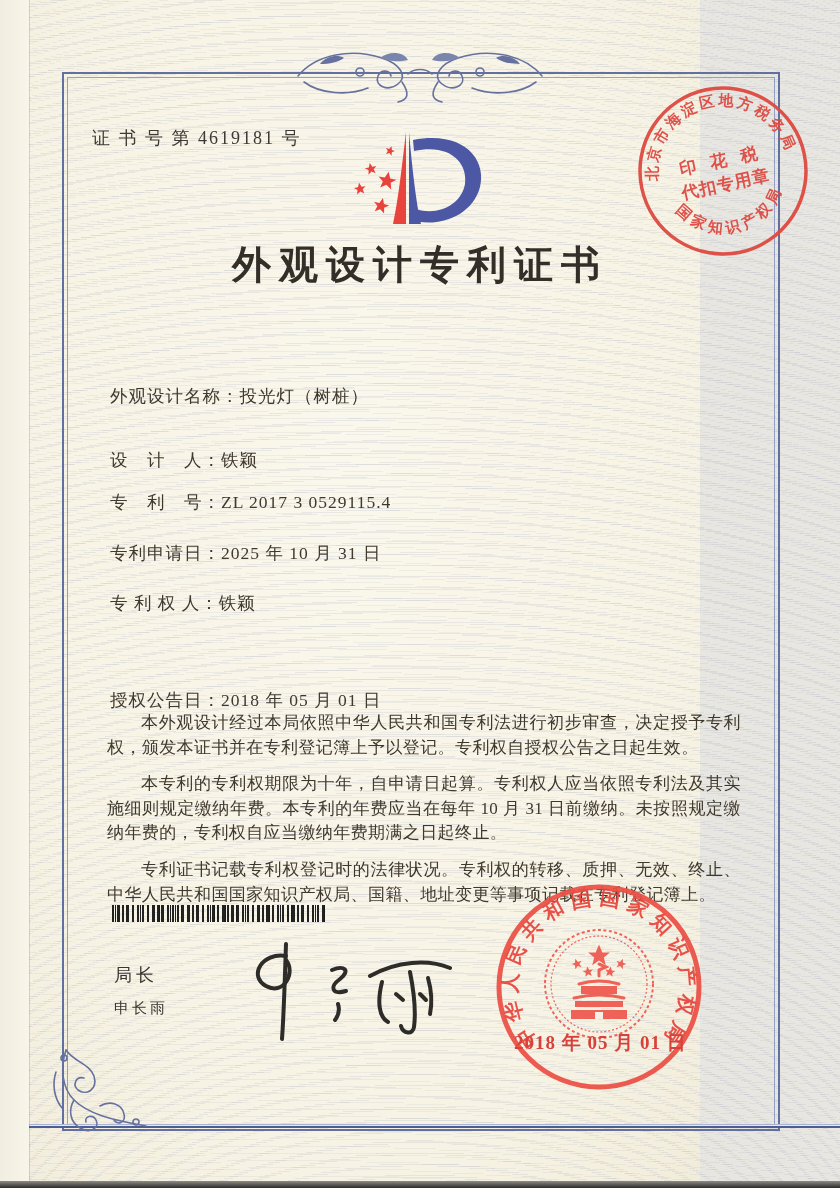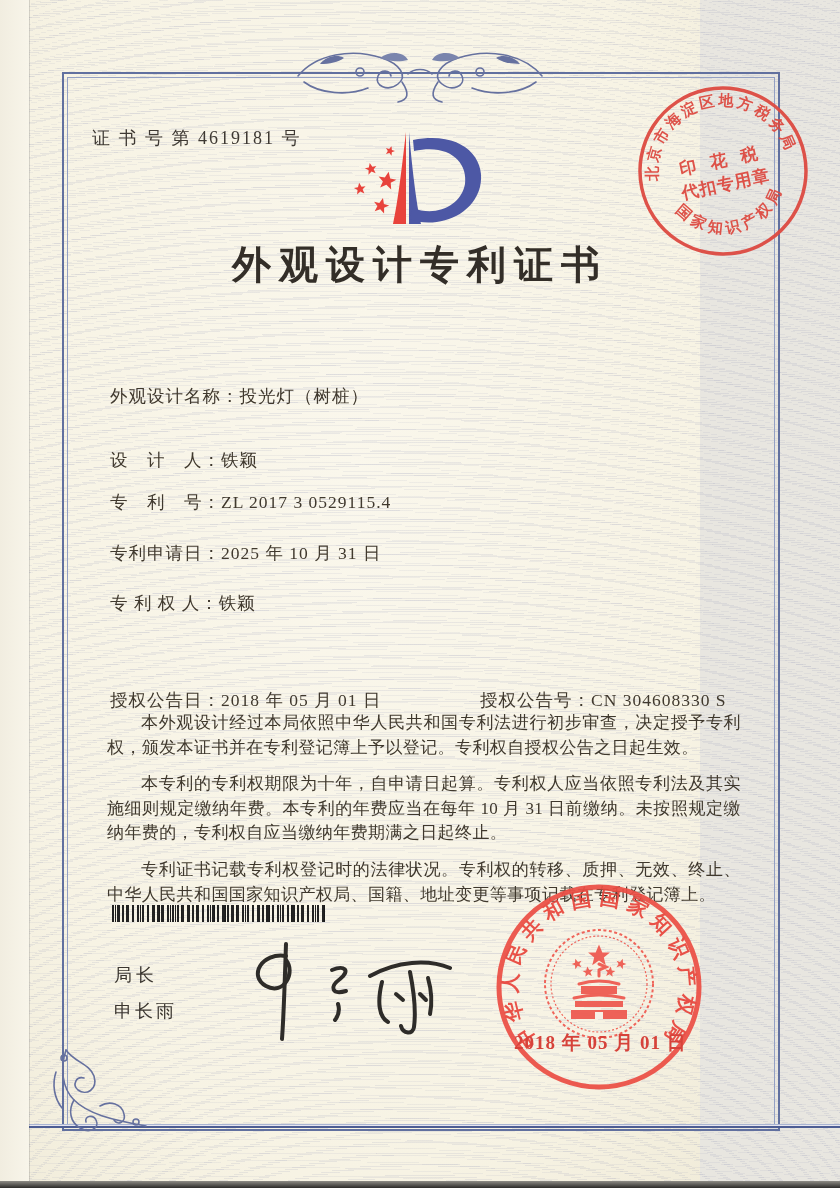--- a/index.html
+++ b/index.html
@@ -52,21 +52,21 @@
     text-align:justify;color:#3f382d;letter-spacing:0.4px;}
 
   .barcode{position:absolute;left:112px;top:905px;width:213px;height:17px;
     background-image:
       repeating-linear-gradient(90deg,#222 0 2px,transparent 2px 5px),
       repeating-linear-gradient(90deg,#222 0 1px,transparent 1px 7px),
       repeating-linear-gradient(90deg,transparent 0 3px,#1a1a1a 3px 4px,transparent 4px 11px);
   }
 
   .sig-title{position:absolute;left:114px;top:963px;font-size:18px;letter-spacing:4px;color:#3a352f;}
-  .sig-name{position:absolute;left:114px;top:999px;font-size:18px;letter-spacing:3px;color:#3a352f;}
+  .sig-name{position:absolute;left:114px;top:999px;font-size:15px;letter-spacing:3px;color:#3a352f;}
   .sig-script{position:absolute;left:232px;top:942px;}
 
   .office-seal{position:absolute;left:484px;top:872px;opacity:.93;}
   .seal-date{position:absolute;left:514px;top:1030px;font-size:19px;letter-spacing:1px;
     color:#d6423a;font-weight:bold;white-space:nowrap;}
 
   .page-footer{position:absolute;left:0;top:1089px;width:840px;text-align:center;
     font-size:15px;letter-spacing:2px;color:#45403a;}
 </style>
 </head>
@@ -160,23 +160,20 @@
     <span class="flabel">专　利　号：</span><span class="fvalue">ZL 2017 3 0529115.4</span>
   </div>
   <div class="field" style="left:110px;top:513px;">
     <span class="flabel">专利申请日：</span><span class="fvalue">2025 年 10 月 31 日</span>
   </div>
   <div class="field" style="left:110px;top:563px;">
     <span class="flabel">专 利 权 人：</span><span class="fvalue">铁颖</span>
   </div>
   <div class="field" style="left:110px;top:660px;">
     <span class="flabel">授权公告日：</span><span class="fvalue">2018 年 05 月 01 日</span>
-  </div>
-  <div class="field" style="left:480px;top:660px;">
-    <span class="flabel">授权公告号：</span><span class="fvalue">CN 304608330 S</span>
   </div>
 
   <div class="paragraphs">
     <p>本外观设计经过本局依照中华人民共和国专利法进行初步审查，决定授予专利权，颁发本证书并在专利登记簿上予以登记。专利权自授权公告之日起生效。</p>
     <p>本专利的专利权期限为十年，自申请日起算。专利权人应当依照专利法及其实施细则规定缴纳年费。本专利的年费应当在每年 10 月 31 日前缴纳。未按照规定缴纳年费的，专利权自应当缴纳年费期满之日起终止。</p>
     <p>专利证书记载专利权登记时的法律状况。专利权的转移、质押、无效、终止、中华人民共和国国家知识产权局、国籍、地址变更等事项记载在专利登记簿上。</p>
   </div>
 
   <div class="barcode"></div>
 

